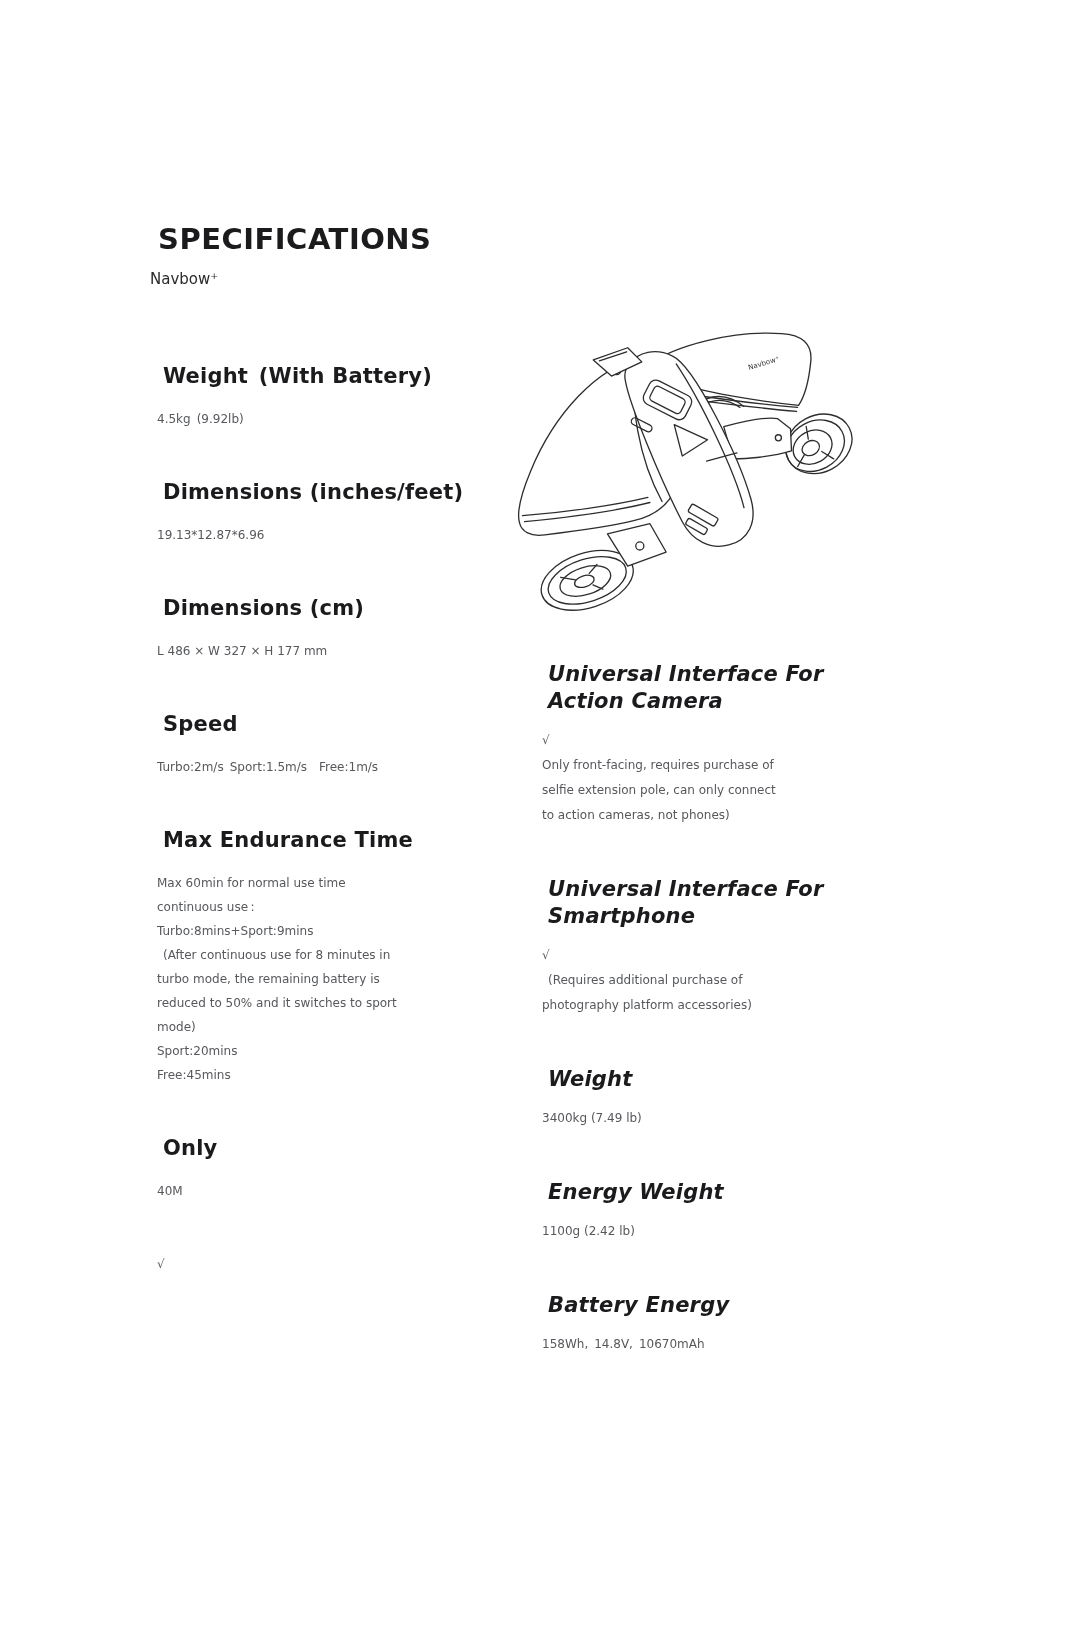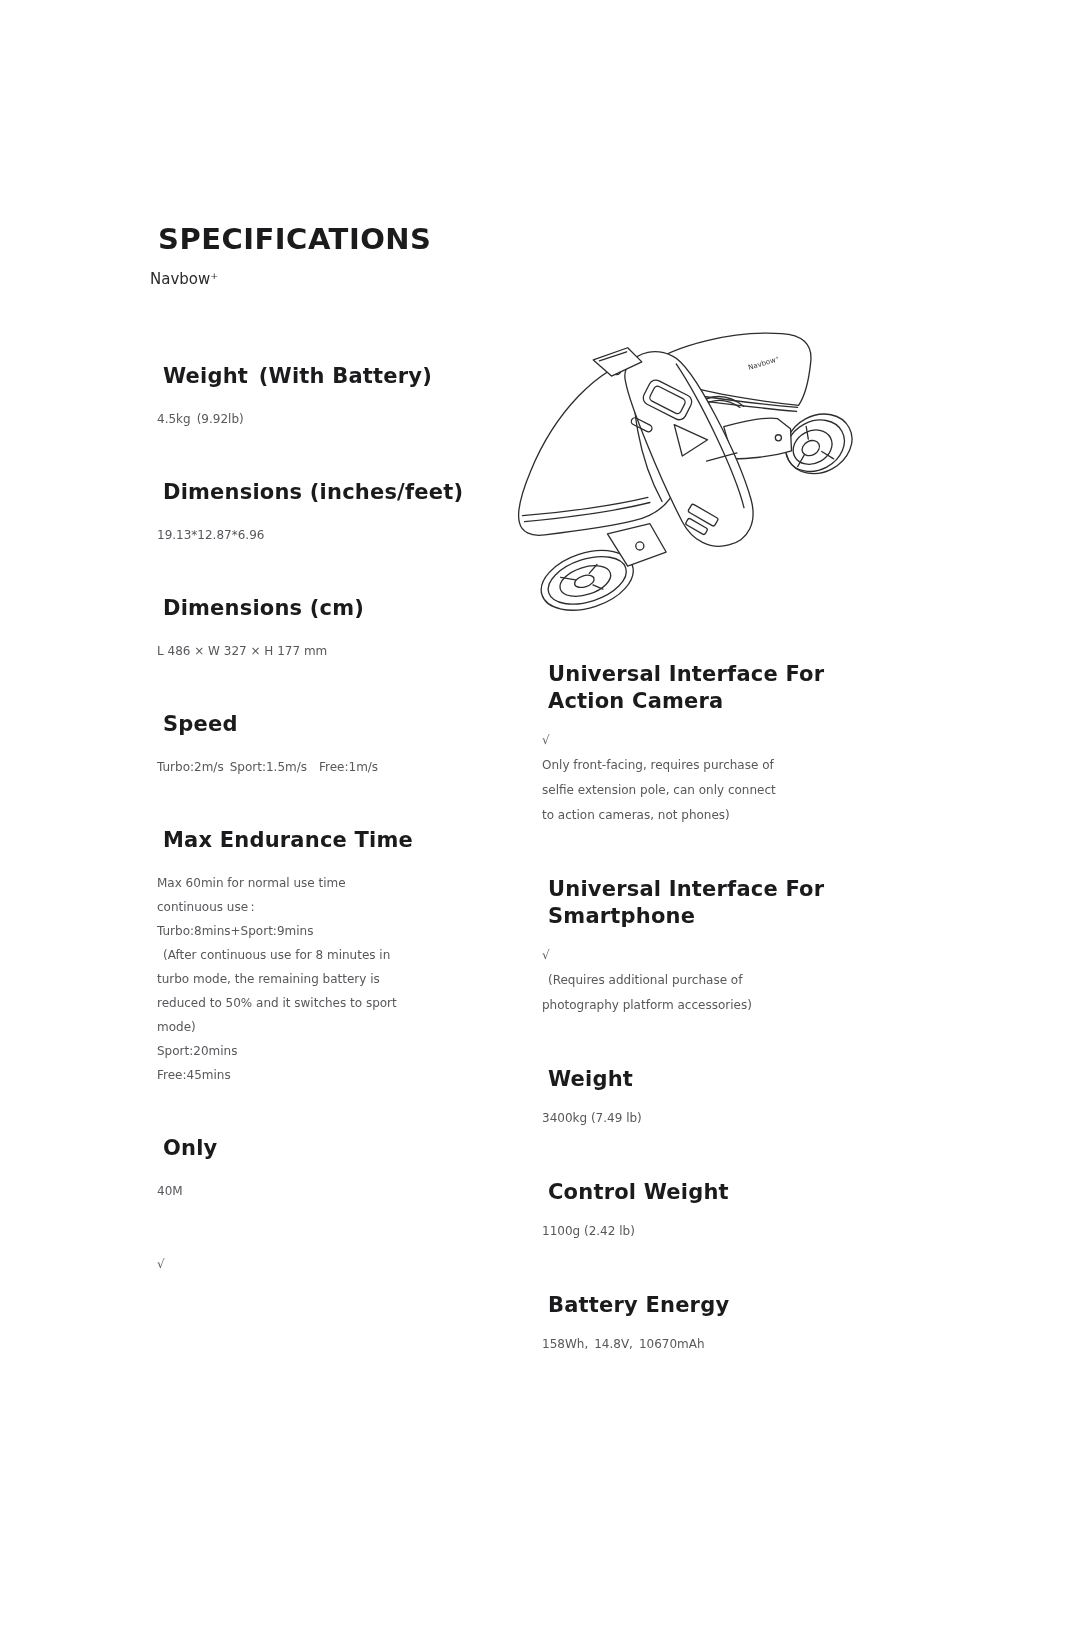--- a/index.html
+++ b/index.html
@@ -34,21 +34,21 @@
   .col-right .sec { margin-bottom: 48px; }
   .sec h3 {
     margin: 0 0 19px 13px;
     font-size: 21px;
     line-height: 24px;
     font-weight: bold;
     color: #1b1b1d;
     letter-spacing: 0.2px;
     white-space: pre-line;
   }
-  .col-right .sec h3 { line-height: 27px; margin-bottom: 13px; }
+  .col-right .sec h3 { line-height: 27px; margin-bottom: 13px; font-style: italic; }
   .sec .val {
     margin: 7px;
     font-size: 12px;
     line-height: 24px;
     color: #57585c;
     white-space: pre-line;
   }
   .col-right .sec .val { line-height: 25px; }
   .illustration {
     position: absolute;
@@ -185,21 +185,21 @@
 Smartphone</h3>
       <p class="val">√
  (Requires additional purchase of
 photography platform accessories)</p>
     </section>
     <section class="sec">
       <h3>Weight</h3>
       <p class="val">3400kg (7.49 lb)</p>
     </section>
     <section class="sec">
-      <h3>Control Weight</h3>
+      <h3>Energy Weight</h3>
       <p class="val">1100g (2.42 lb)</p>
     </section>
     <section class="sec">
       <h3>Battery Energy</h3>
       <p class="val">158Wh, 14.8V, 10670mAh</p>
     </section>
   </div>
 
 </div>
 

